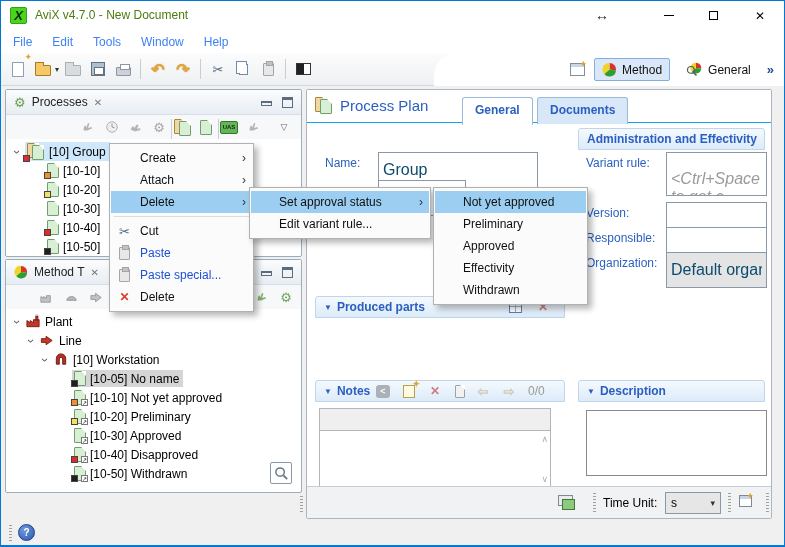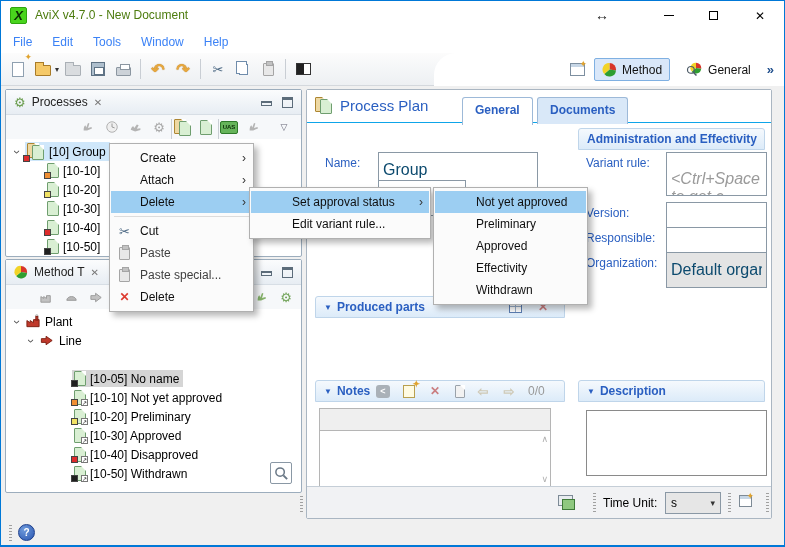--- a/index.html
+++ b/index.html
@@ -150,23 +150,23 @@
        display:flex;align-items:center;justify-content:center}
 
   
   .menu{position:absolute;background:#fbfbfb;border:1px solid #b0b0b0;padding:3px 1px;
         box-shadow:4px 4px 6px rgba(0,0,0,.28);z-index:200}
   .mi{height:22px;display:flex;align-items:center;padding-right:6px;color:#0f0f0f}
   .mi .mic{width:27px;display:flex;align-items:center;justify-content:center;flex:none}
   .mi .lbl{flex:1;padding-left:2px}
   .mi .arr{color:#333;font-size:12px}
   .mi.hl{background:#9ccef2}
-  .mi.dis{color:#404040}
+  .mi.dis{color:#1d4ed8}
   .msep{height:1px;background:#dcdcdc;margin:3px 3px}
-  .m2 .lbl{padding-left:41px}
+  .m2 .lbl{padding-left:28px}
   .delx{color:#dd3b30;font-weight:bold;font-size:12px}
 
   .helpbtn{position:absolute;left:17px;top:523px;width:17px;height:17px;border-radius:50%;
            background:radial-gradient(circle at 35% 30%,#6f9bdc,#2a56b0);border:1px solid #1d3f8c;
            color:#fff;font-weight:bold;font-size:10px;text-align:center;line-height:16px}
   svg{display:block}
 </style>
 </head>
 <body>
 
@@ -399,20 +399,27 @@
         </svg>
       <span>Plant</span>
     </div>
     <div class="trow" style="left:20px;top:71px">
       <span class="exp">›</span>
       <svg width="16" height="15" viewBox="0 0 16 16">
           <path d="M2 6 h5 V3.5 L13.5 8 7 12.5 V10 H2 z" fill="#c0392b" stroke="#7d1f12"></path>
         </svg>
       <span>Line</span>
     </div>
+    <div class="trow" style="left:34px;top:90px">
+      <span class="exp">›</span>
+      <svg width="16" height="15" viewBox="0 0 16 16">
+          <path d="M3 13 V7 a5 5 0 0 1 10 0 v6 h-3.2 V7.5 a1.8 1.8 0 0 0-3.6 0 V13 z" fill="#b03226" stroke="#701a10"></path>
+        </svg>
+      <span>[10] Workstation</span>
+    </div>
     <div class="trow" style="left:66px;top:109px">
       <span class="selbox gray">
         <span class="doc">
             <span class="st st-k"></span>
           </span>
         <span>[10-05] No name</span>
       </span>
     </div>
     <div class="trow" style="left:68px;top:128px">
         <span class="doc">

